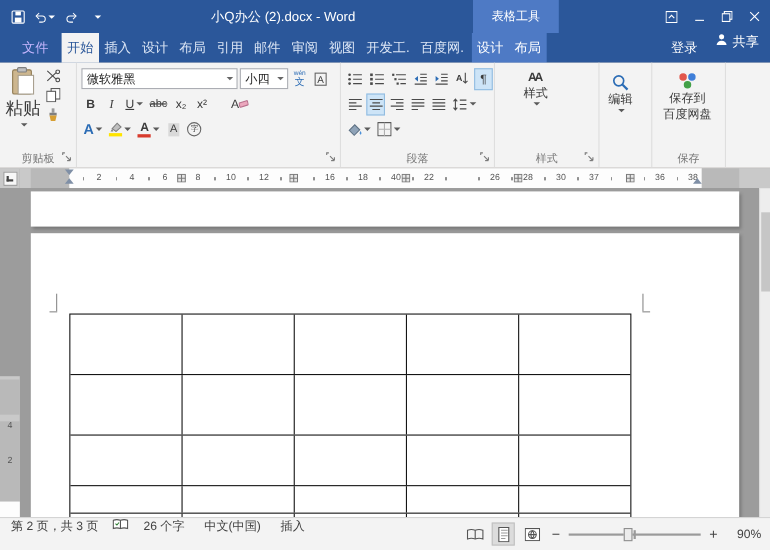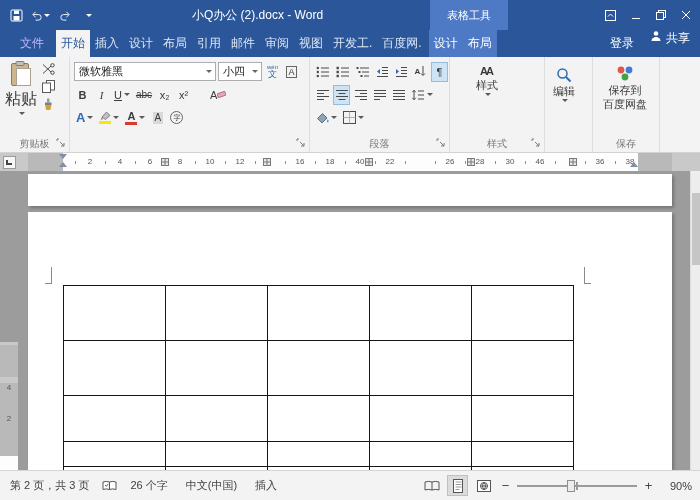--- a/index.html
+++ b/index.html
@@ -81,21 +81,21 @@
   .crop{position:absolute;background:#8a8a8a}
   .word-table{position:absolute;left:35px;top:73px;width:511px;border:1px solid #151515}
   .trow{display:flex;border-bottom:1px solid #151515}
   .trow:last-child{border-bottom:none}
   .tcell{flex:1;border-right:1px solid #151515}
   .tcell:last-child{border-right:none}
   .vscroll{position:absolute;right:0;top:0;width:10px;height:299px;background:#ededed;border-left:1px solid #dcdcdc}
   .vthumb{position:absolute;left:1px;top:22px;width:8px;height:72px;background:#c6c6c6}
 
   
-  .statusbar{position:absolute;left:0;top:470px;width:700px;height:30px;background:#f3f3f3;border-top:1px solid #d4d4d4;display:flex;align-items:center;padding:0 8px;font-size:11px;color:#404040}
+  .statusbar{position:absolute;left:0;top:470px;width:700px;height:30px;background:#f3f3f3;border-top:1px solid #d4d4d4;display:flex;padding:0 8px;font-size:11px;color:#404040}
   .sb-item{padding:0 9px;white-space:nowrap}
   .sb-item:first-child{padding-left:2px}
   .sb-icon{padding:0 4px}
   .sb-right{margin-left:auto;display:flex;align-items:center;gap:5px}
   .view-btn{width:21px;height:21px;display:flex;align-items:center;justify-content:center;border:1px solid transparent}
   .view-btn.active{background:#dcdcdc;border-color:#c0c0c0}
   .zoomsym{width:13px;text-align:center;font-size:13px;color:#444}
   .zoom-track{position:relative;width:120px;height:15px}
   .zoom-line{position:absolute;left:0;top:7px;width:120px;height:2px;background:#9a9a9a}
   .zoom-notch{position:absolute;left:59px;top:4px;width:2px;height:8px;background:#9a9a9a}
@@ -471,21 +471,21 @@
         <span class="rnum" style="left: 210px;">10</span>
         <span class="rnum" style="left: 240px;">12</span>
         <span class="rnum" style="left: 300px;">16</span>
         <span class="rnum" style="left: 330px;">18</span>
         <span class="rnum" style="left: 360px;">40</span>
         <span class="rnum" style="left: 390px;">22</span>
         <span class="rnum" style="left: 420px; margin-top: 28px;">24</span>
         <span class="rnum" style="left: 450px;">26</span>
         <span class="rnum" style="left: 480px;">28</span>
         <span class="rnum" style="left: 510px;">30</span>
-        <span class="rnum" style="left: 540px;">46</span>
+        <span class="rnum" style="left: 540px;">37</span>
         <span class="rnum" style="left: 600px;">36</span>
         <span class="rnum" style="left: 630px;">38</span>
         <span class="rmark" style="left: 161px;">
           <svg width="8" height="8">
             <rect x="0.5" y="0.5" width="7" height="7" fill="#e6e6e6" stroke="#7a7a7a"></rect>
             <path d="M4,0.5 V7.5 M0.5,4 H7.5" stroke="#7a7a7a" fill="none"></path>
           </svg>
         </span>
         <span class="rmark" style="left: 263px;">
           <svg width="8" height="8">

